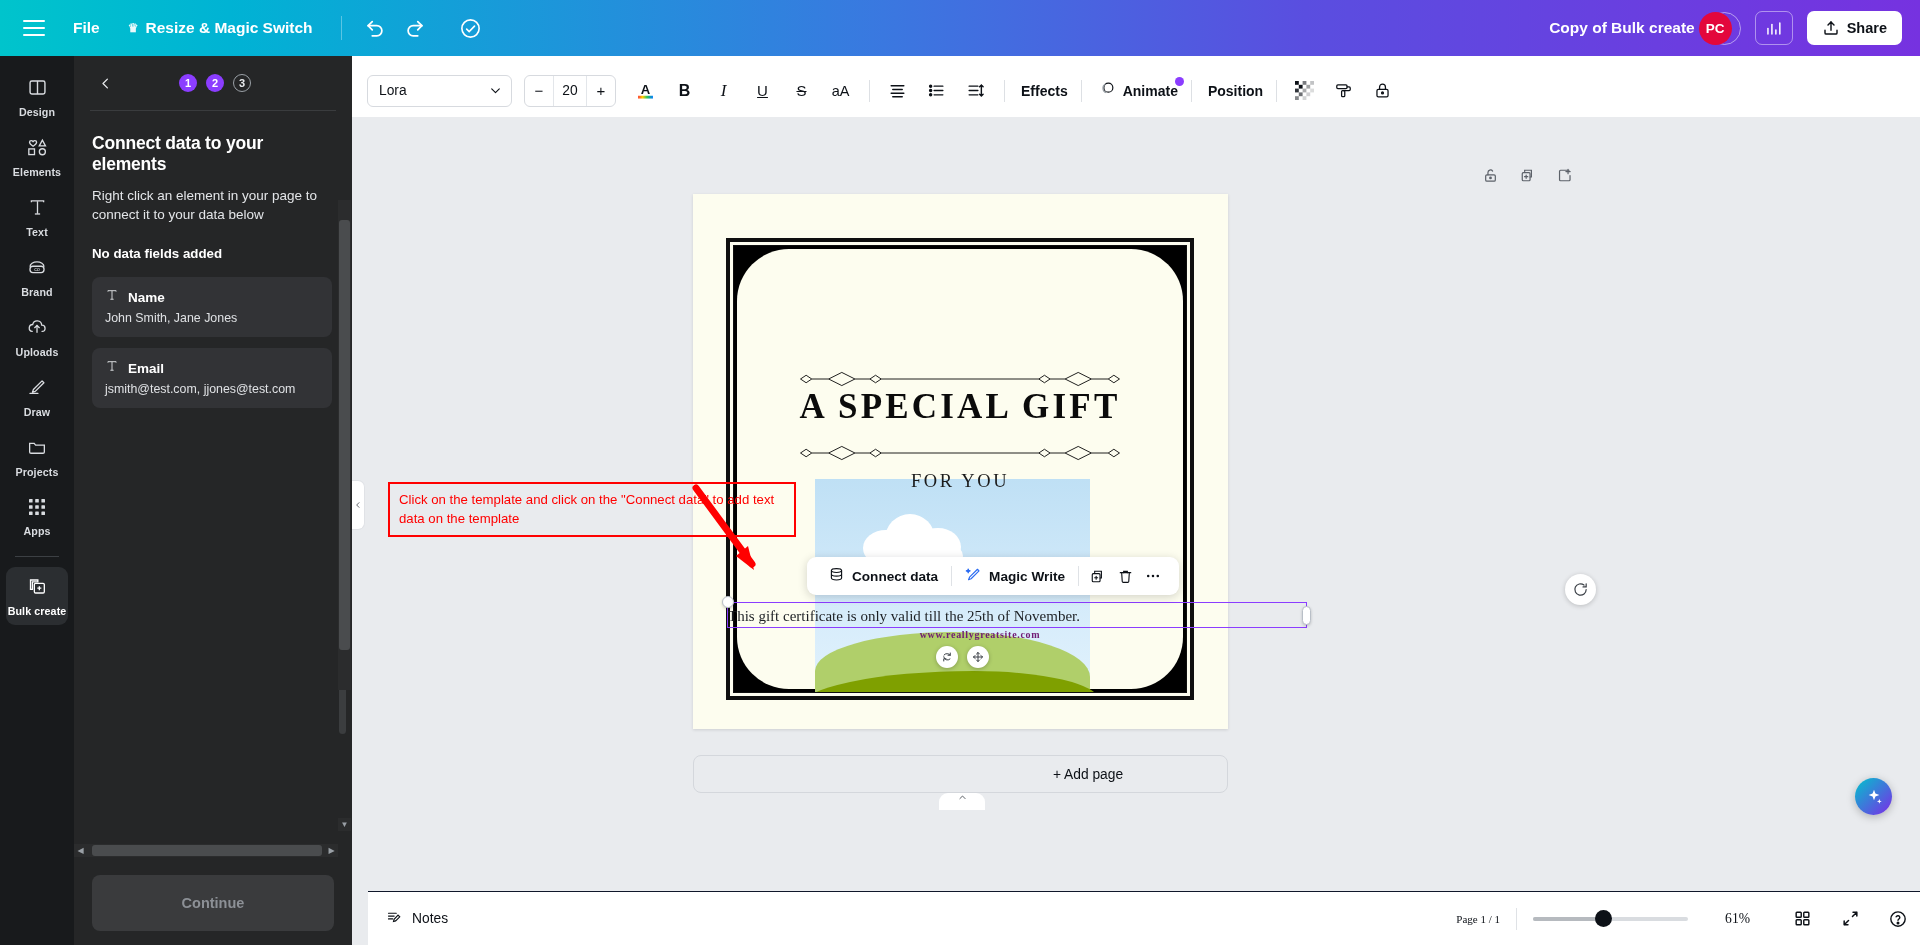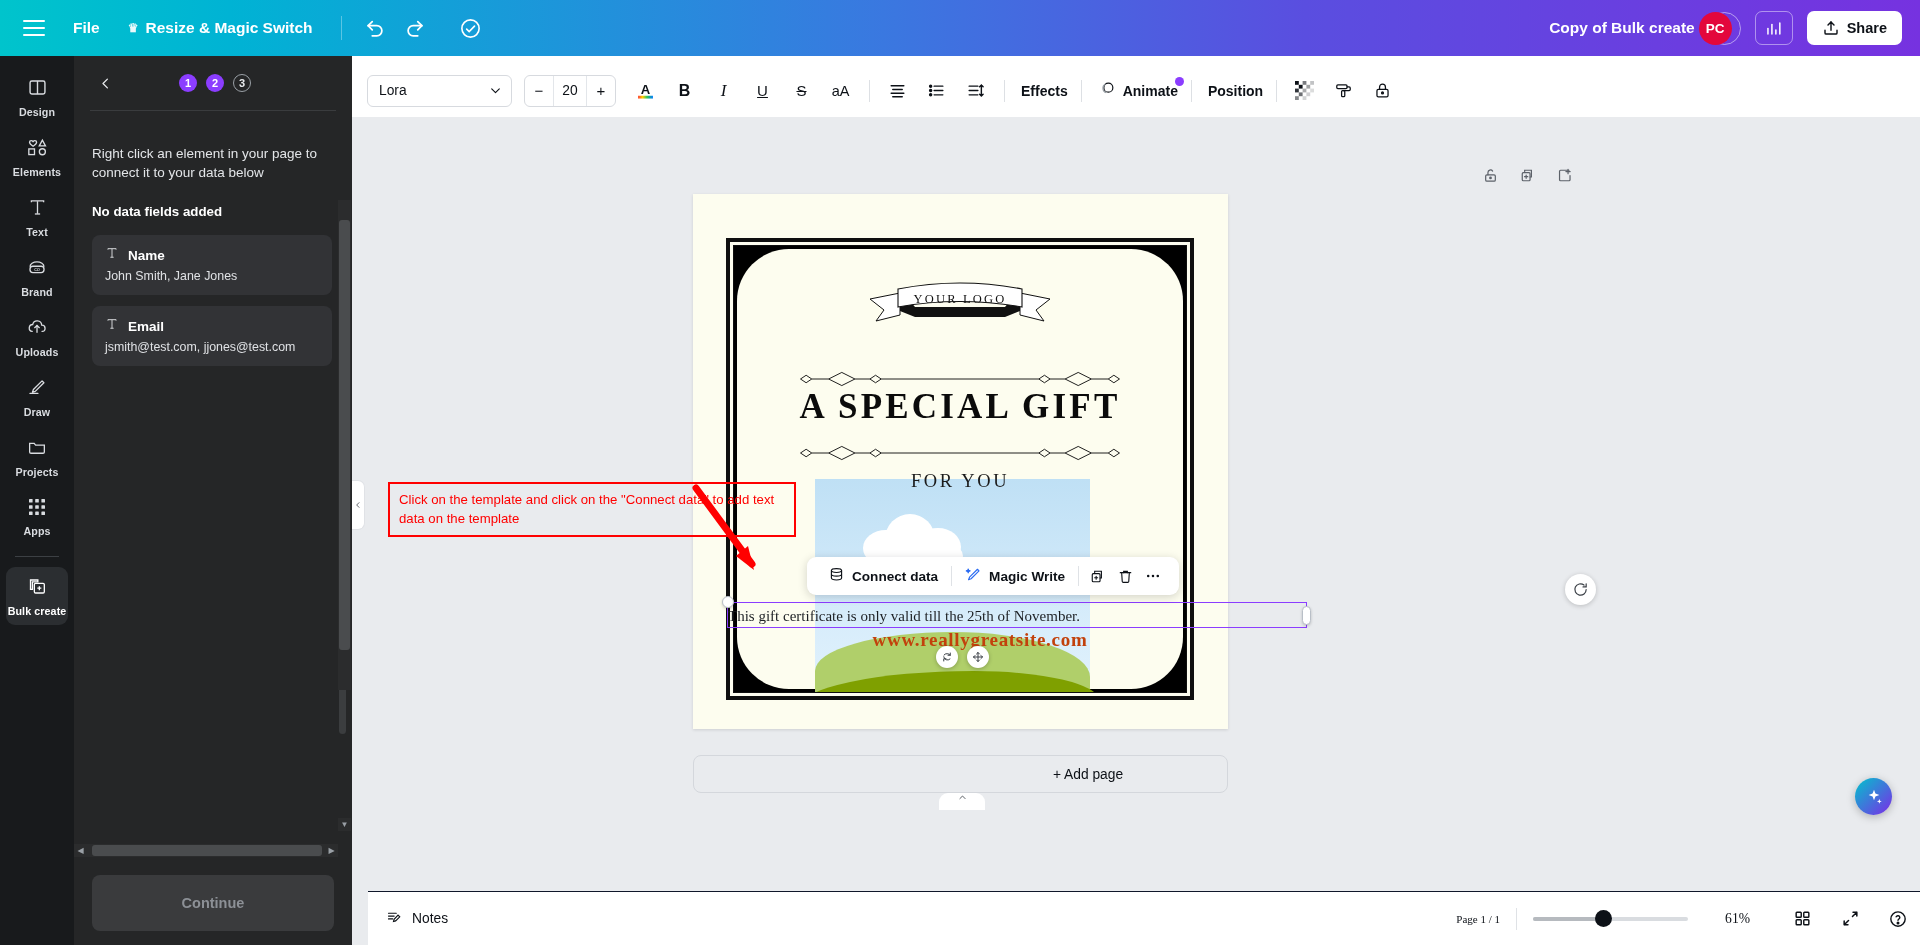--- a/index.html
+++ b/index.html
@@ -158,21 +158,21 @@
   }
   .foryou {
     position: absolute; top: 222px; left: 0; right: 0; text-align: center;
     font-family: "Liberation Serif", serif; font-size: 18.5px; letter-spacing: 2.6px; color: #1b1b1b; z-index: 6;
   }
   .sig-line { position: absolute; top: 290px; left: 120px; width: 230px; height: 1.3px; background: #111; }
   .script { position: absolute; top: 243px; left: 245px; font-family: "Liberation Serif", serif; font-style: italic; font-size: 34px; color: #111; transform: rotate(-8deg); }
 
   .site {
     position: absolute; top: 380px; left: 0; right: 0; text-align: center;
-    font-family: "Liberation Serif", serif; font-weight: 700; font-size: 19px; letter-spacing: .7px; color: #c2410c; z-index: 7; padding-left: 40px;
+    font-family: "Liberation Serif", serif; font-weight: 700; font-size: 10px; letter-spacing: .7px; color: #701a75; z-index: 7; padding-left: 40px;
   }
 
   
   .sky {
     position: absolute; left: 78px; top: 230px; width: 275px; height: 268px;
     background: linear-gradient(180deg, #bfe0f5 0%, #d8edfb 55%, #e8f5fd 100%);
     z-index: 3;
   }
   .cloud { position: absolute; left: 48px; top: 35px; width: 106px; height: 52px; }
   .cloud b { position: absolute; background: #fff; border-radius: 50%; display: block; }
@@ -420,20 +420,21 @@
       <div class="step done">
           <span>2</span>
         </div>
       <div class="step todo">
           <span>3</span>
         </div>
     </div>
   </div>
   <div class="panel-rule"></div>
   <div class="panel-body">
+    <div class="panel-title">Connect data to your elements</div>
     <div class="panel-sub">Right click an element in your page to connect it to your data below</div>
     <div class="panel-nofields">No data fields added</div>
     <div class="fields">
       <div class="field-card">
         <div class="field-top">
           <span>
             <svg width="14" height="14" viewBox="0 0 24 24" fill="none" stroke="#e8eaed" stroke-width="1.5">
                 <path d="M5 6.2V4.6h14v1.6"></path>
                 <path d="M12 4.9v14.2"></path>
                 <path d="M9.2 19.3h5.6"></path>
@@ -619,29 +620,20 @@
             <path d="M17 3.4v6M14 6.4h6"></path>
           </svg>
       </span>
     </div>
 
     <div class="page">
       <div class="cert-outer">
         <div class="cert-inner">
           <div class="cert-face">
 
-            <div class="logo-wrap">
-              <svg width="200" height="58" viewBox="0 0 200 58">
-                <path d="M10 22 L40 16 L40 38 L16 44 L24 33 L10 22Z" fill="#fff" stroke="#111" stroke-width="1"></path>
-                <path d="M190 22 L160 16 L160 38 L184 44 L176 33 L190 22Z" fill="#fff" stroke="#111" stroke-width="1"></path>
-                <path d="M40 12 L55 30 L145 30 L160 12 L160 34 L145 40 L55 40 L40 34Z" fill="#111"></path>
-                <path d="M38 12 Q100 0 162 12 L162 30 Q100 19 38 30 Z" fill="#fff" stroke="#111" stroke-width="1.1"></path>
-              </svg>
-              <div class="logo-text" style="position:absolute;top:15px;left:0;right:0;text-align:center">YOUR LOGO</div>
-            </div>
 
             <div class="divider-orn d1">
               <svg width="356" height="16" viewBox="0 0 356 16" fill="none" stroke="#111" stroke-width="1">
                 <path d="M8 8 L14 4 L20 8 L14 12 Z"></path>
                   <path d="M20 8 H38"></path>
                 <path d="M38 8 L52 1 L66 8 L52 15 Z"></path>
                   <path d="M66 8 H82"></path>
                 <path d="M82 8 L88 4 L94 8 L88 12 Z"></path>
                   <path d="M94 8 H262"></path>
                 <path d="M262 8 L268 4 L274 8 L268 12 Z"></path>

